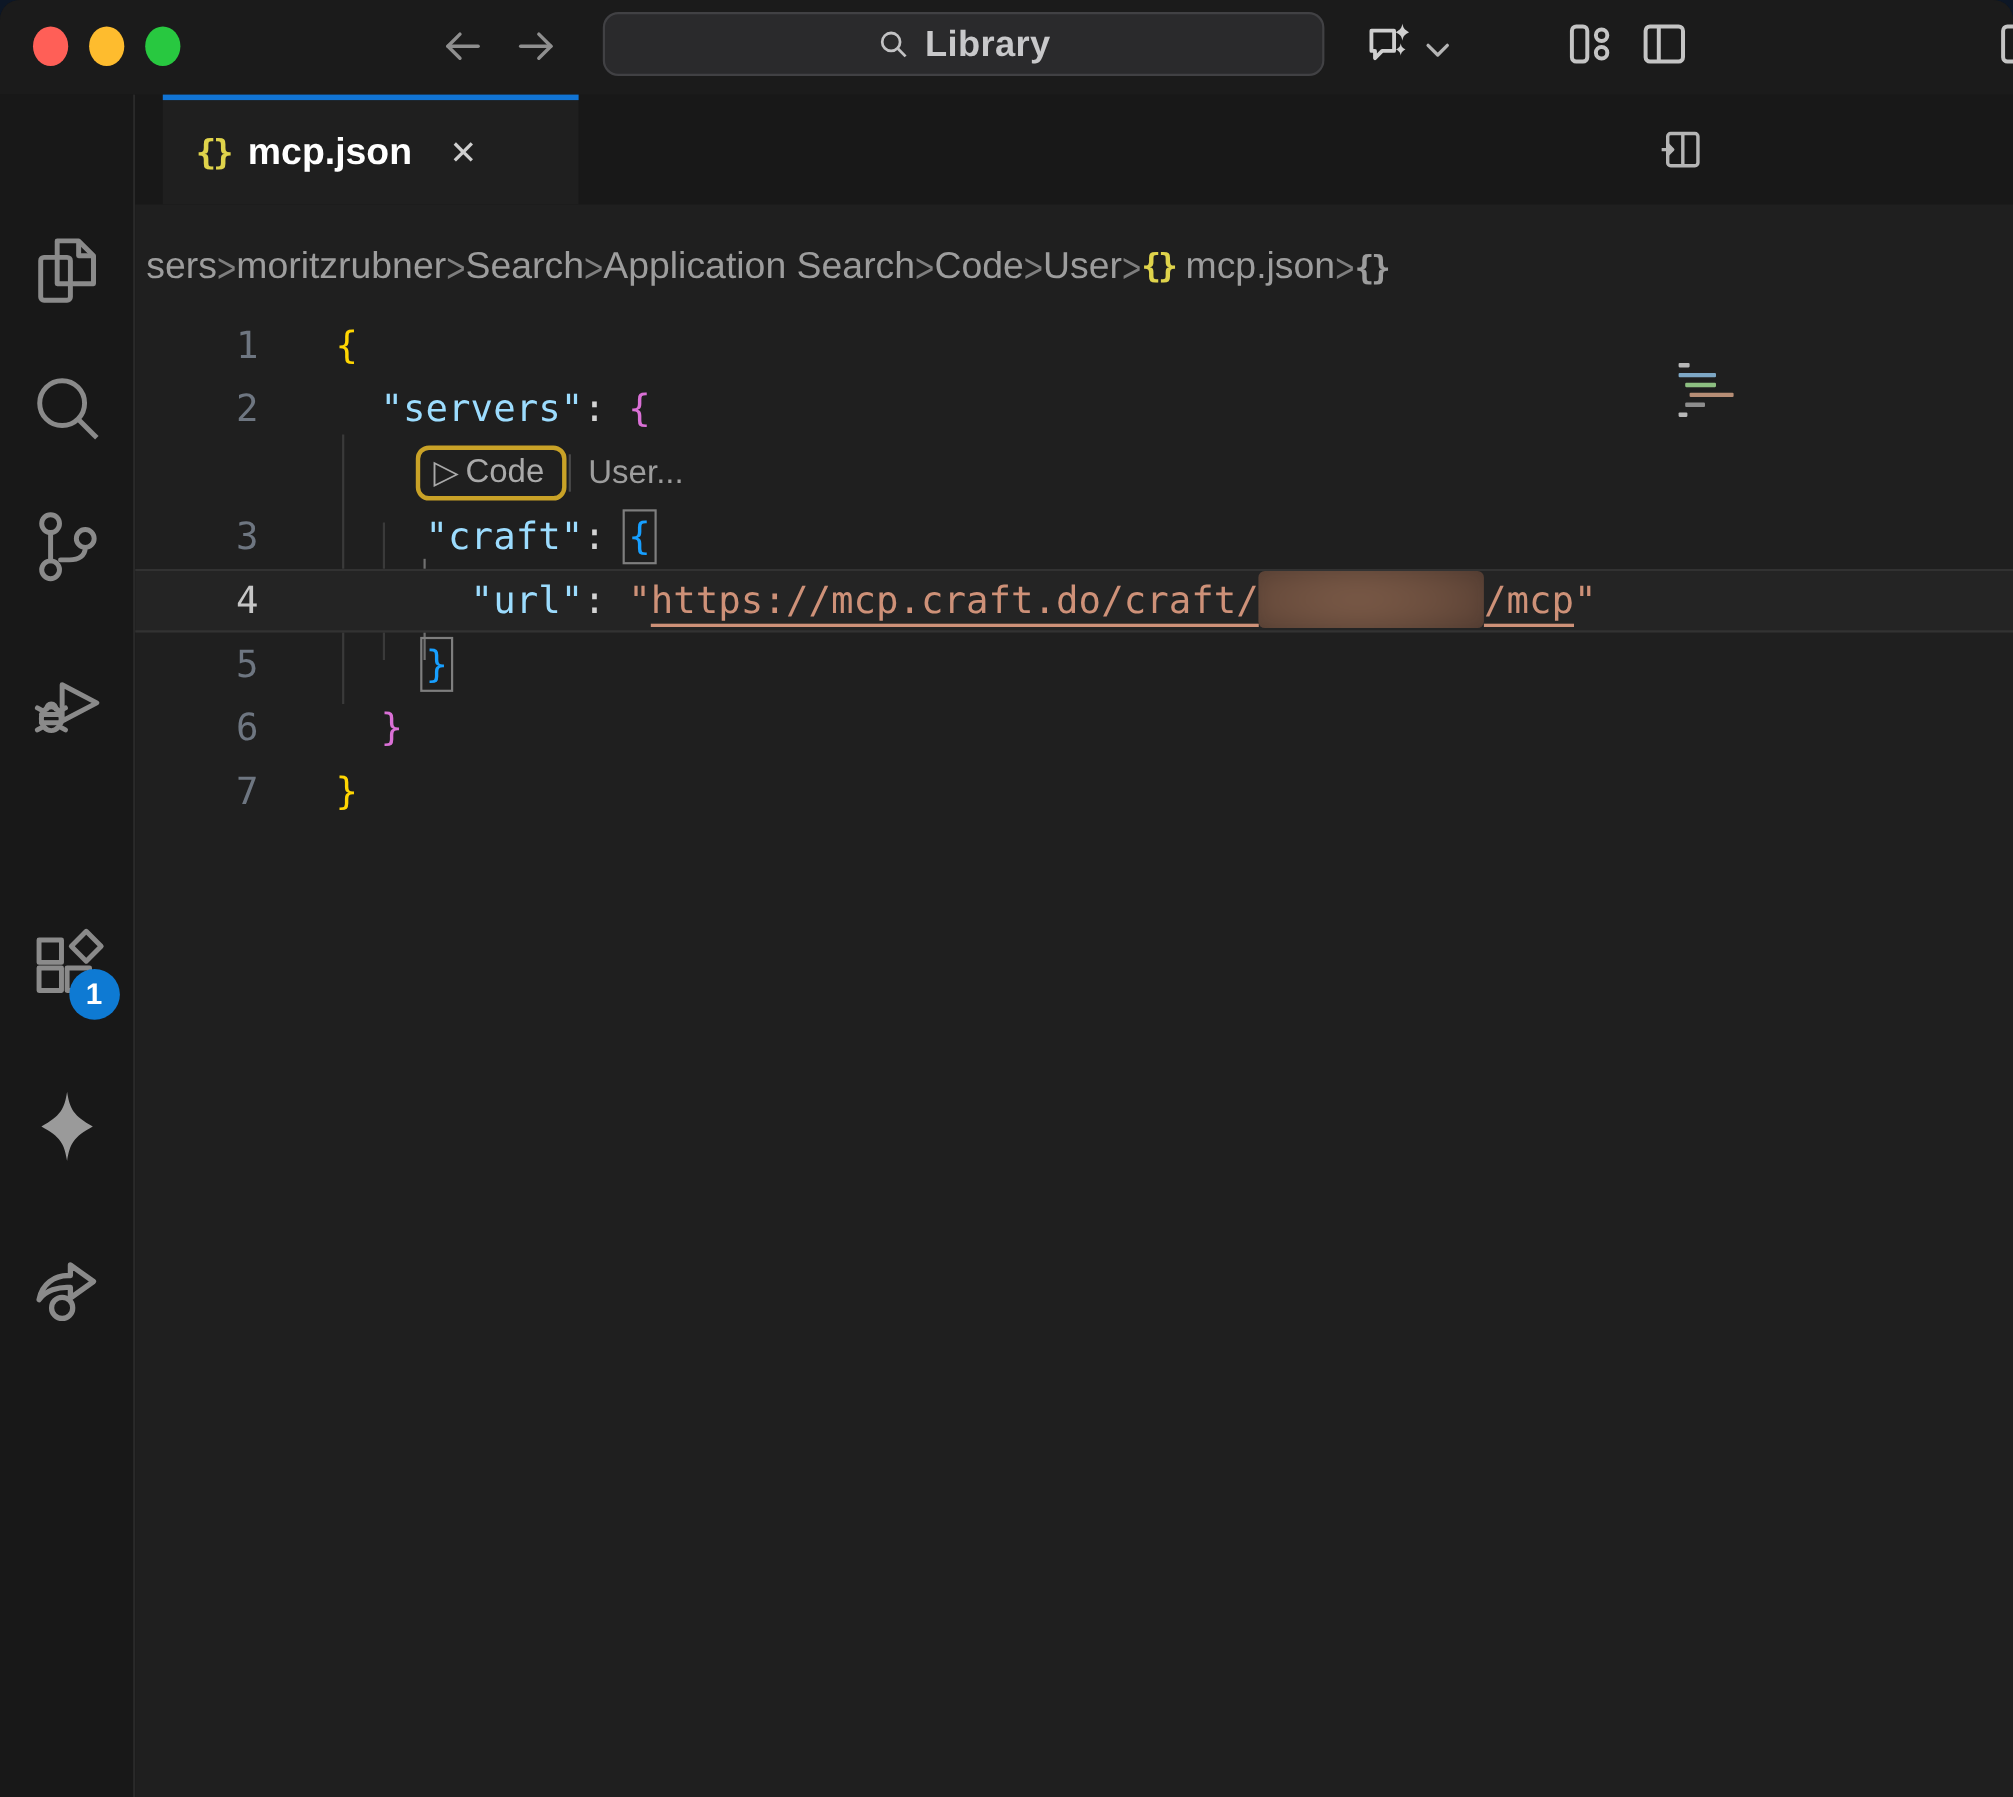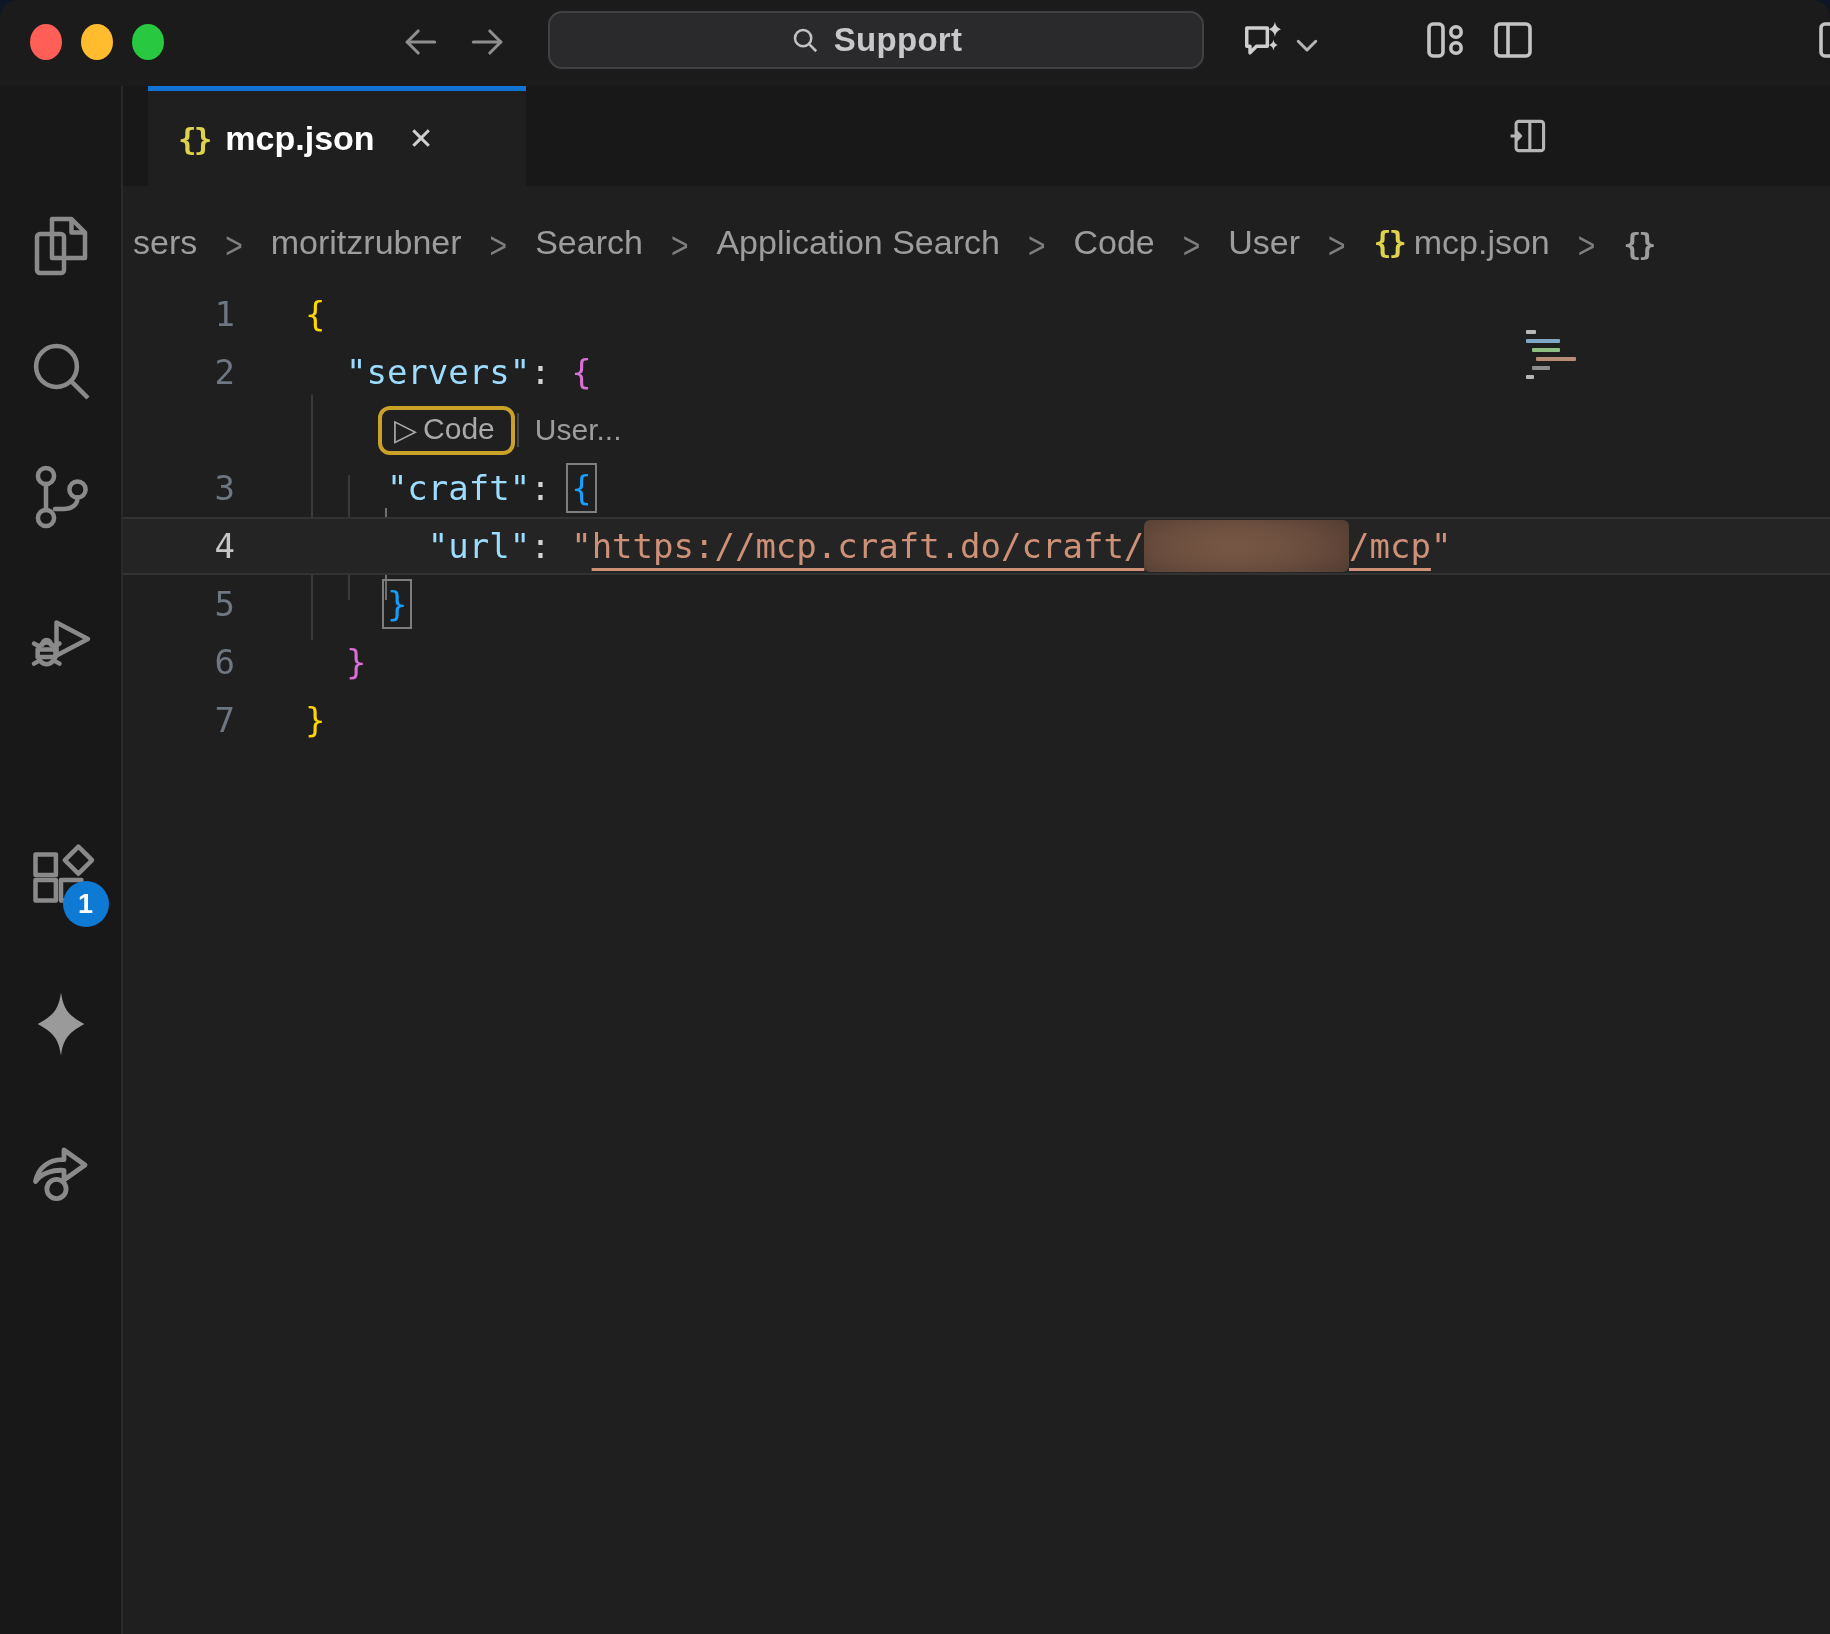--- a/index.html
+++ b/index.html
@@ -22,21 +22,21 @@
 
   
   .editor-area{position:absolute;left:123px;top:86px;width:1707px;height:1548px;background:#1f1f1f;}
   .tabstrip{position:absolute;left:0;top:0;width:1707px;height:100px;background:#181818;}
   .tab{position:absolute;left:25px;top:0;width:378px;height:100px;background:#1f1f1f;border-top:5px solid #1174d4;box-sizing:border-box;display:flex;align-items:center;padding-left:30px;gap:16px;}
   .tab .json-glyph{font-family:"DejaVu Sans Mono",monospace;font-size:31px;font-weight:700;color:#dfd34b;letter-spacing:-3px;}
   .tab .tab-title{font-size:34px;font-weight:700;color:#ffffff;}
   .tab .tab-close{margin-left:18px;font-size:30px;color:#cfcfcf;}
   .tabstrip-action{position:absolute;right:280px;top:28px;width:44px;height:44px;color:#b5b5b5;}
 
-  .breadcrumbs{position:absolute;left:0;top:100px;width:1707px;height:84px;background:#1f1f1f;display:flex;align-items:flex-end;padding:0 0 8px 10px;box-sizing:border-box;gap:28px;white-space:nowrap;overflow:hidden;font-size:34px;color:#9d9d9d;}
+  .breadcrumbs{position:absolute;left:0;top:100px;width:1707px;height:84px;background:#1f1f1f;display:flex;align-items:flex-end;padding:0 0 8px 10px;box-sizing:border-box;white-space:nowrap;overflow:hidden;font-size:34px;color:#9d9d9d;}
   .crumb{display:inline-flex;align-items:center;gap:10px;}
   .crumb-sep{color:#7e7e7e;font-size:30px;transform:scaleY(1.25);}
   .crumb-glyph{font-family:"DejaVu Sans Mono",monospace;font-weight:700;font-size:30px;letter-spacing:-3px;}
 
   
   .code-area{position:absolute;left:0;top:184px;width:1707px;height:1364px;background:#1f1f1f;}
   .code-lines{position:absolute;left:0;top:15px;width:1707px;font-family:"DejaVu Sans Mono",monospace;font-size:34px;}
   .code-line{position:relative;height:58px;line-height:58px;display:flex;}
   .code-line.active{background:#242424;box-shadow:inset 0 2px 0 #323232, inset 0 -2px 0 #323232;}
   .line-num{width:112px;text-align:right;color:#6e7681;flex:0 0 auto;}
@@ -91,21 +91,21 @@
           </svg>
     </div>
 
     <div class="searchbox">
       <span class="mag">
         <svg viewBox="0 0 24 24" fill="none" stroke="currentColor" stroke-width="2">
               <circle cx="10.5" cy="10.5" r="6.5"></circle>
               <line x1="15.5" y1="15.5" x2="21" y2="21"></line>
             </svg>
       </span>
-      <span class="label">Support</span>
+      <span class="label">Library</span>
     </div>
 
     <div class="tb-icon" style="left:1237px;width:52px;height:52px;">
       <svg viewBox="0 0 24 24" fill="none" stroke="currentColor" stroke-width="1.6" stroke-linejoin="round">
         <path d="M4.5 5.5h9.5v8.5H9l-3 3v-3H4.5z"></path>
         <path d="M17.5 2.5c.3 1.8.8 2.6 2.8 3.6-2 1-2.5 1.8-2.8 3.6-.3-1.8-.8-2.6-2.8-3.6 2-1 2.5-1.8 2.8-3.6z" fill="currentColor" stroke="none"></path>
         <path d="M16.8 10.8c.2 1.3.6 1.9 2 2.6-1.4.7-1.8 1.3-2 2.6-.2-1.3-.6-1.9-2-2.6 1.4-.7 1.8-1.3 2-2.6z" fill="currentColor" stroke="none"></path>
       </svg>
     </div>
     <div class="tb-icon" style="left:1292px;top:30px;width:30px;height:30px;color:#b5b5b5;">

